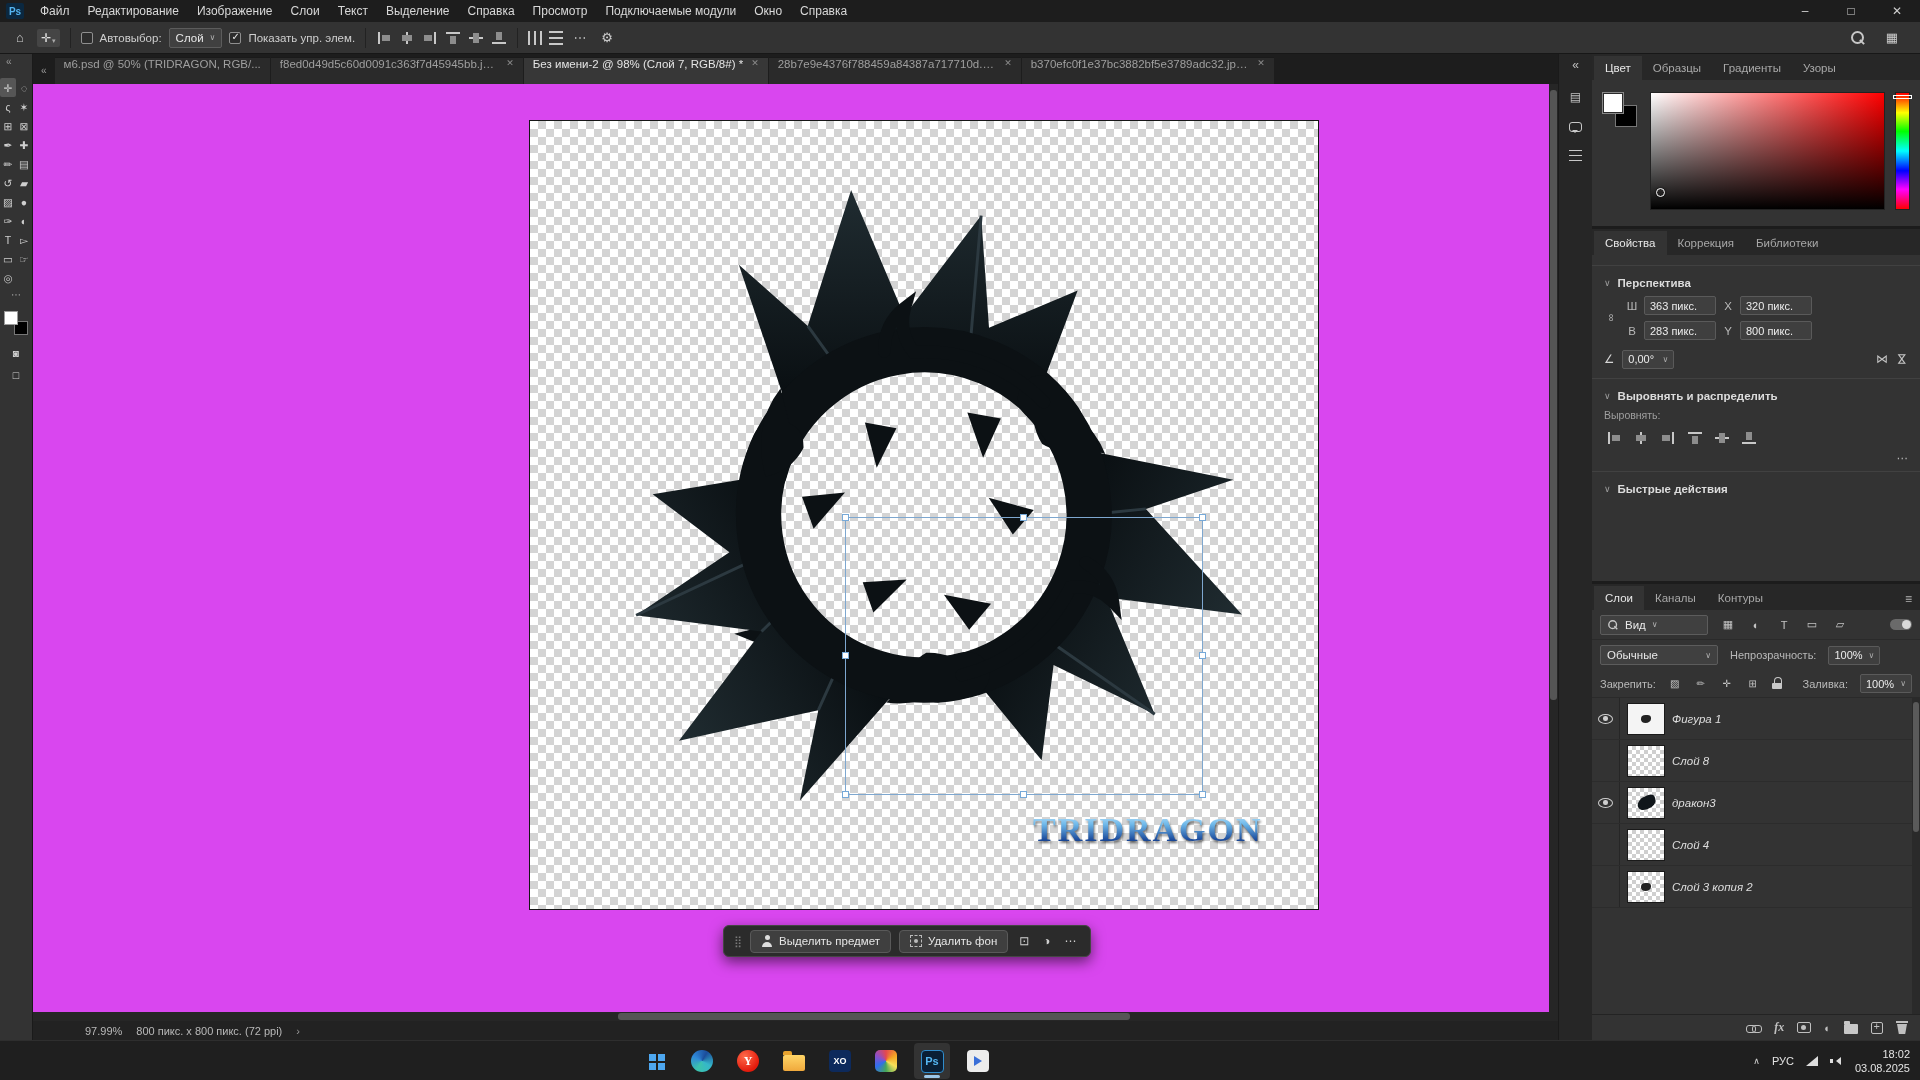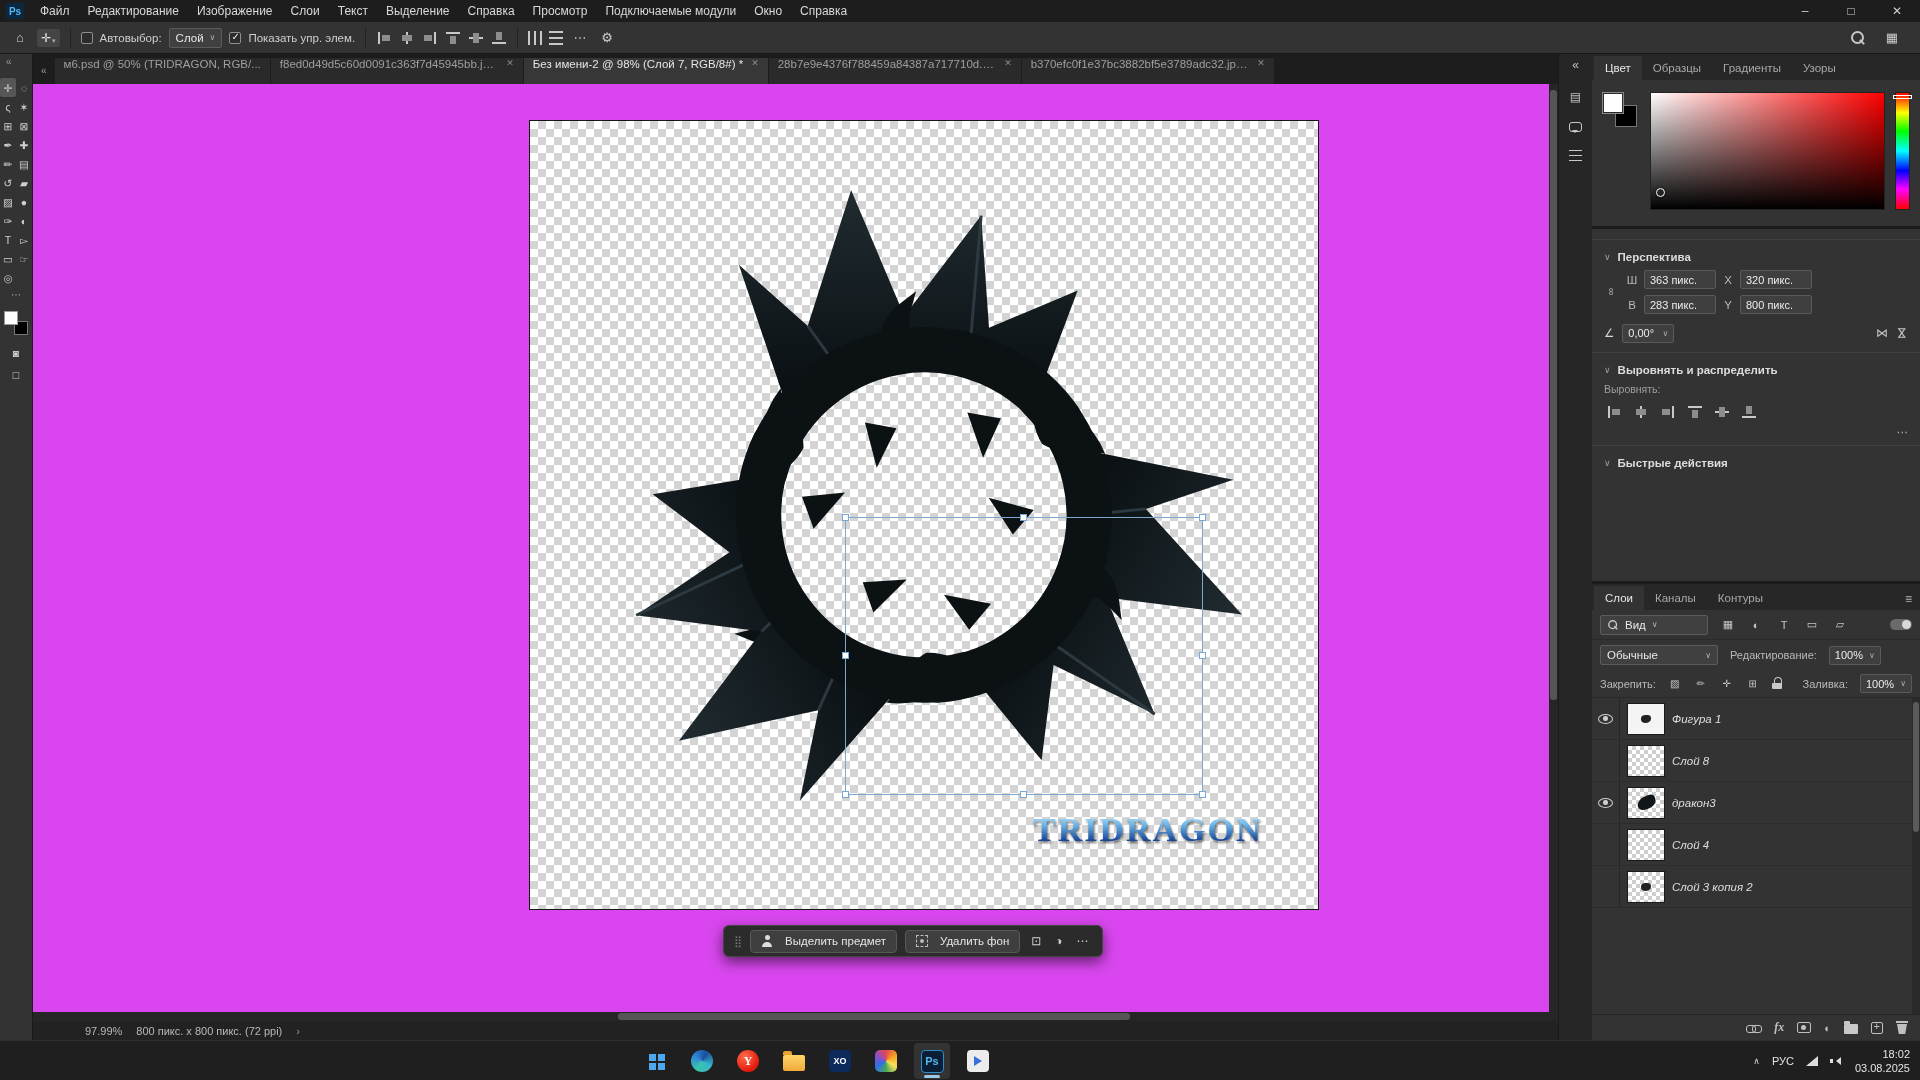--- a/index.html
+++ b/index.html
@@ -83,21 +83,21 @@
     filter:drop-shadow(1px 2px 1px rgba(0,0,0,0.55)); }
   .sel-box { position:absolute; left:315px; top:396px; width:358px; height:278px; border:1px solid #7ea7cf; }
   .hd { position:absolute; width:7px; height:7px; background:#fff; border:1px solid #76a9d8; }
   .hd-nw{left:-4px;top:-4px} .hd-n{left:calc(50% - 4px);top:-4px} .hd-ne{right:-4px;top:-4px}
   .hd-w{left:-4px;top:calc(50% - 4px)} .hd-e{right:-4px;top:calc(50% - 4px)}
   .hd-sw{left:-4px;bottom:-4px} .hd-s{left:calc(50% - 4px);bottom:-4px} .hd-se{right:-4px;bottom:-4px}
 
   
   .ctxbar { position:absolute; left:690px; top:841px; height:32px; background:#2b2b2b; border:1px solid #454545; border-radius:6px; box-shadow:0 5px 14px rgba(0,0,0,.55); display:flex; align-items:center; gap:8px; padding:0 10px; }
   .grip { color:#7a7a7a; font-size:11px; }
-  .ctx-btn { background:#3f3f3f; border:1px solid #595959; border-radius:4px; height:23px; padding:0 10px; display:flex; align-items:center; gap:12px; color:#e6e6e6; font-size:11.5px; white-space:nowrap; }
+  .ctx-btn { background:#3f3f3f; border:1px solid #595959; border-radius:4px; height:23px; padding:0 10px; display:flex; align-items:center; gap:6px; color:#e6e6e6; font-size:11.5px; white-space:nowrap; }
   .ctx-ic { background:none; border:none; padding:0 3px; color:#d0d0d0; font-size:12px; }
   .person { width:12px; height:12px; position:relative; }
   .person::before { content:""; position:absolute; left:3.5px; top:0; width:5px; height:5px; border-radius:50%; background:#ddd; }
   .person::after { content:""; position:absolute; left:1px; top:6.5px; width:10px; height:5px; border-radius:5px 5px 0 0; background:#ddd; }
   .rembg { width:12px; height:12px; border:1px dashed #bbb; position:relative; }
   .rembg::before { content:""; position:absolute; left:3px; top:3px; width:4px; height:4px; border-radius:50%; background:#bbb; }
 
   .vscroll { position:absolute; right:0; top:0; bottom:0; width:9px; background:#262626; }
   .vthumb { position:absolute; left:1px; top:6px; width:7px; height:610px; background:#555; border-radius:3px; }
   .hscroll { height:9px; background:#262626; position:relative; }
@@ -446,20 +446,25 @@
             <div class="sv-square">
               <span class="sv-cursor"></span>
             </div>
             <div class="hue-strip">
               <span class="hue-cursor"></span>
             </div>
           </div>
         </section>
 
         <section class="panel props-panel">
+          <div class="ptabs">
+            <span class="ptab active">Свойства</span>
+            <span class="ptab">Коррекция</span>
+            <span class="ptab">Библиотеки</span>
+          </div>
           <div class="pbody props-body">
             <div class="psep"></div>
             <div class="psection">
               <span class="sec-chev">∨</span>
               <span>Перспектива</span>
             </div>
             <div class="tgrid">
               <span class="linkcol">
                   <span class="rot90">∞</span>
                 </span>
@@ -540,21 +545,21 @@
               <span class="fic">T</span>
               <span class="fic">▭</span>
               <span class="fic">▱</span>
               <span class="toggle"></span>
             </div>
             <div class="lrow lp-blend">
               <div class="select">
                   <span>Обычные</span>
                   <span class="chev" style="margin-left:auto">∨</span>
                 </div>
-              <span class="lp-label">Редактирование:</span>
+              <span class="lp-label">Непрозрачность:</span>
               <span class="field sm">
                   <span>100%</span>
                   <span class="chev">∨</span>
                 </span>
             </div>
             <div class="lrow lp-lock">
               <span class="lp-label">Закрепить:</span>
               <span class="fic">▨</span>
               <span class="fic">✏</span>
               <span class="fic">✛</span>

